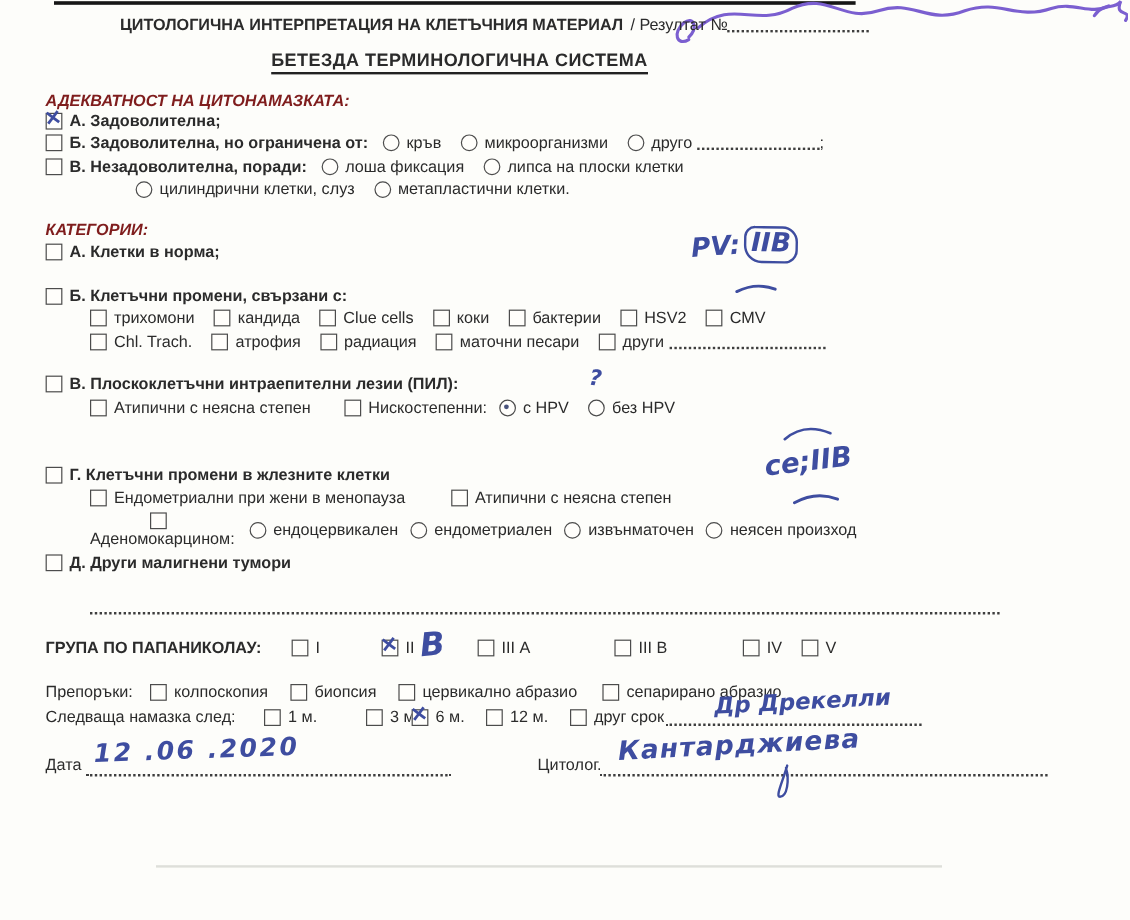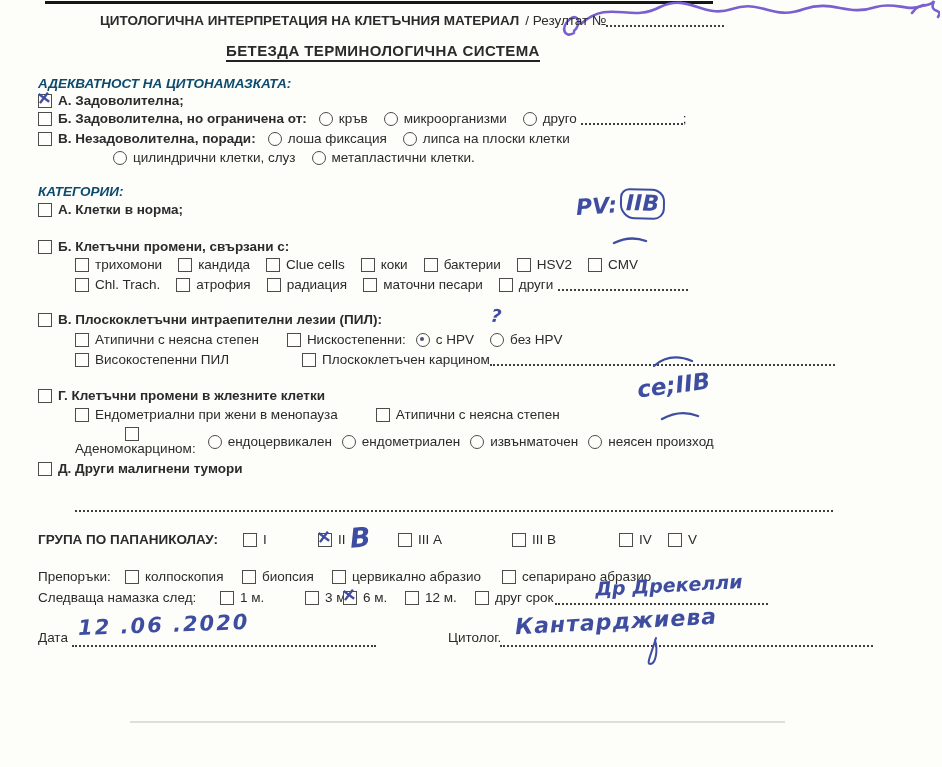--- a/index.html
+++ b/index.html
@@ -1,20 +1,20 @@
 <!DOCTYPE html>
 <html><head>
 <meta charset="utf-8">
 <style>
   html,body{margin:0;padding:0;background:#ffffff;}
   .page{position:relative;width:942px;height:767px;background:#fdfdfa;overflow:hidden;
         font-family:"Liberation Sans",sans-serif;color:#2b2b2b;font-size:13.5px;}
   .row{position:absolute;display:flex;align-items:center;white-space:nowrap;}
   .b{font-weight:bold;}
-  .it{font-style:italic;font-weight:bold;color:#0c4a6e;}
+  .it{font-style:italic;font-weight:bold;color:#7f1d1d;}
   .toprule{position:absolute;left:45px;top:1px;width:668px;height:3px;background:#161616;}
   .title{position:absolute;left:226px;top:42px;width:364px;text-align:left;font-weight:bold;
          font-size:15px;letter-spacing:.4px;}
   .title span{border-bottom:2px solid #222;padding-bottom:1px;}
   .cb{width:12px;height:12px;border:1.6px solid #4c4c4c;background:#fffefb;display:inline-block;
       position:relative;flex:none;margin-right:6px;}
   .rd{width:12px;height:12px;border:1.6px solid #4c4c4c;background:#fffefb;display:inline-block;
       position:relative;flex:none;margin-right:6px;border-radius:50%;}
   .rd .dot{position:absolute;left:3px;top:3px;width:4px;height:4px;border-radius:50%;background:#49537c;}
   .penx{position:absolute;top:-5px;left:-2px;font-size:17px;line-height:1;color:#3e4da0;
@@ -204,31 +204,20 @@
           <span class="dot"></span>
         </span>
       <span>с HPV</span>
       </span>
     <span class="opt">
         <span class="rd"></span>
       <span>без HPV</span>
       </span>
   </div>
 
-  <div class="row" style="left:75px;top:352px;">
-    <span class="opt" style="margin-right:73px;">
-        <span class="cb"></span>
-      <span>Високостепенни ПИЛ</span>
-      </span>
-    <span class="opt" style="margin-right:0;">
-        <span class="cb"></span>
-      <span>Плоскоклетъчен карцином</span>
-      </span>
-    <span class="dots" style="width:345px;"></span>
-  </div>
   <svg class="abs" style="left:652px;top:352px;" width="44" height="18" viewBox="0 0 44 18">
     <path d="M2 14 Q18 0 40 9" fill="none" stroke="#3e4da0" stroke-width="2.2" stroke-linecap="round"></path>
   </svg>
 
   <div class="row" style="left:38px;top:388px;">
     <span class="cb"></span>
     <span class="b">Г. Клетъчни промени в жлезните клетки</span>
   </div>
   <div class="hand" style="left:637px;top:372px;font-size:23px;transform:rotate(-7deg);">се;IIВ</div>
   <svg class="abs" style="left:660px;top:408px;" width="40" height="14" viewBox="0 0 40 14">

